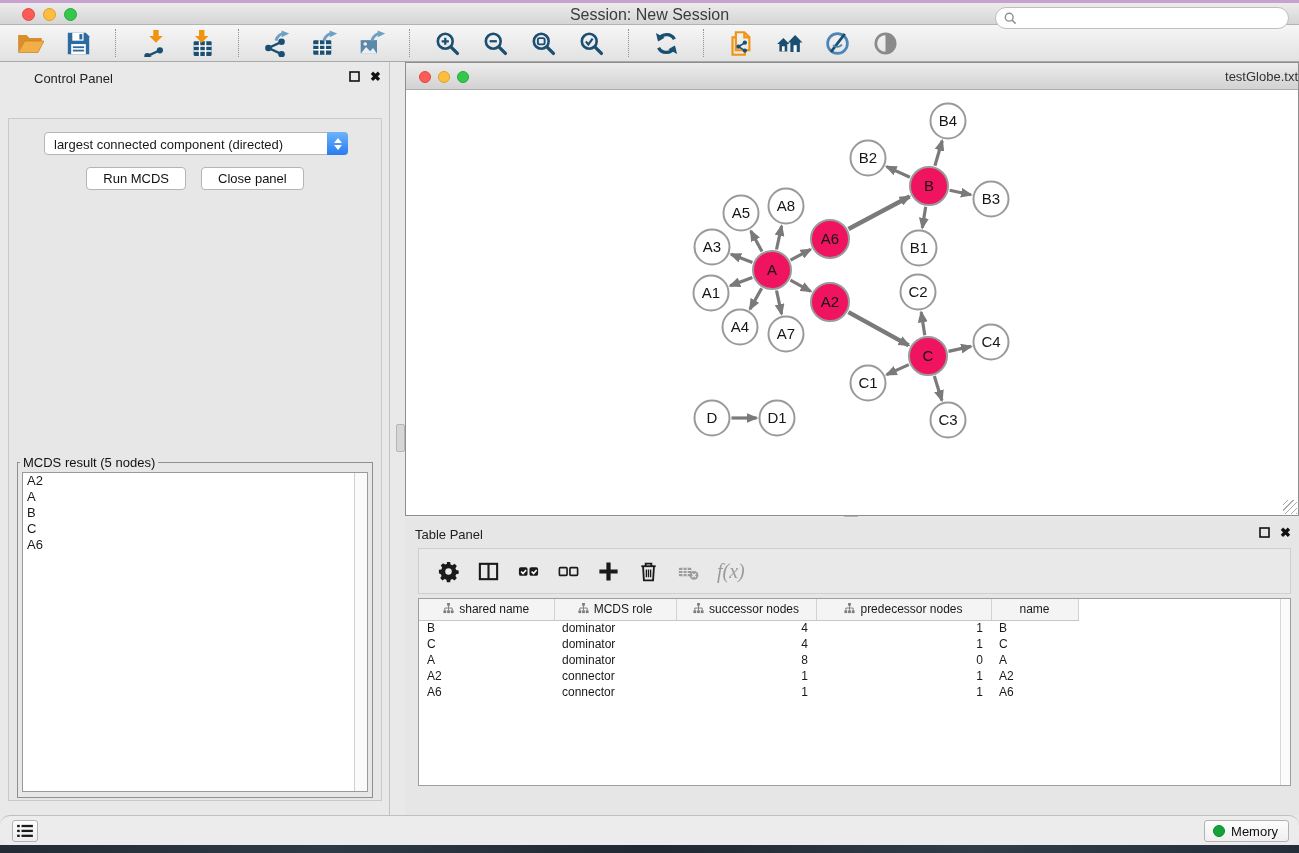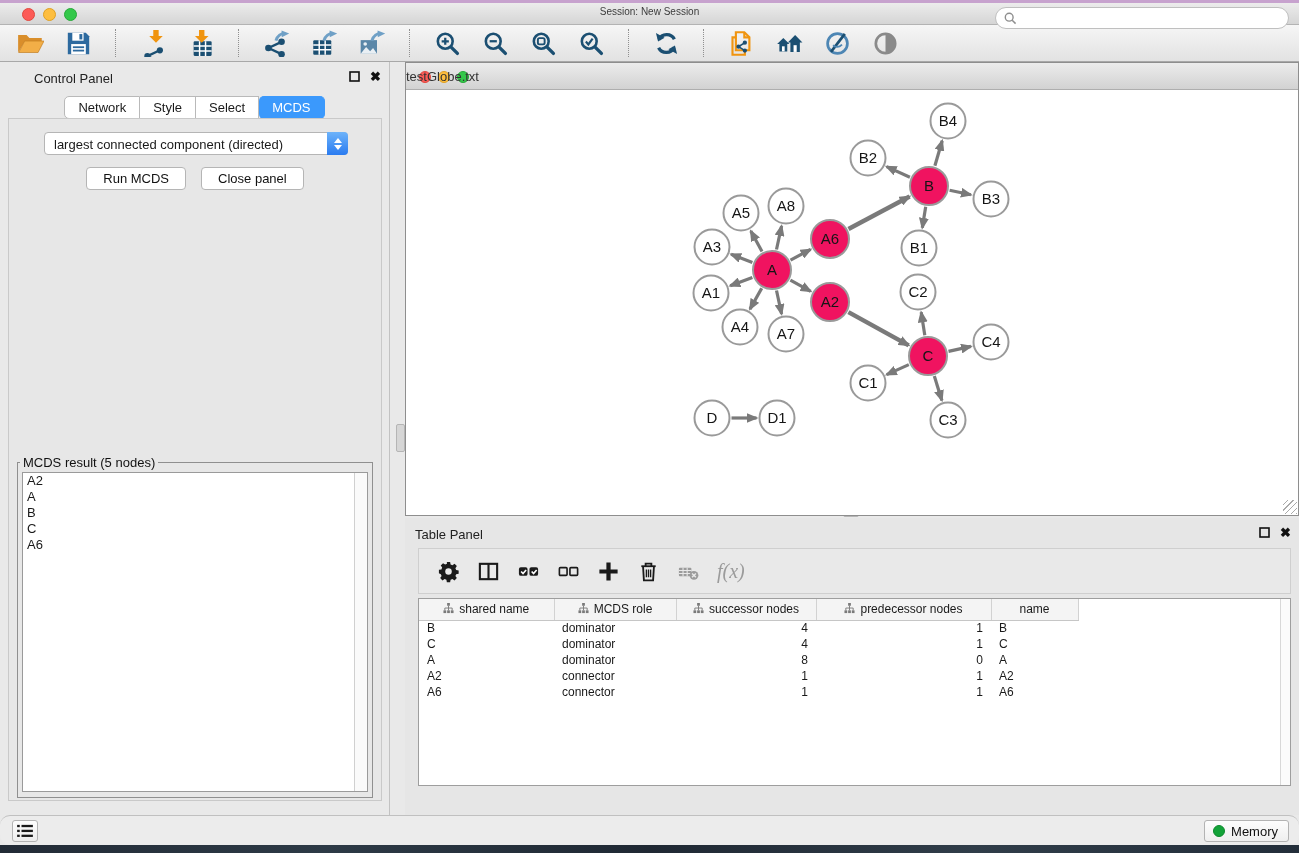--- a/index.html
+++ b/index.html
@@ -6,21 +6,21 @@
   html,body { width:1299px; height:853px; overflow:hidden; }
   body { font-family:"Liberation Sans", sans-serif; background:#e9e9e9; position:relative; color:#1a1a1a; }
 
   
   .desktop-top { position:absolute; top:0; left:0; width:100%; height:3px; background:#c7a2ce; }
   .desktop-bottom { position:absolute; left:0; top:845px; width:100%; height:8px; background:linear-gradient(90deg,#222b36,#2d3a46,#1f2833,#303d49,#232e3a); }
 
   
   .titlebar { position:absolute; top:3px; left:0; width:100%; height:22px;
     background:linear-gradient(#ececec,#d5d5d5); border-bottom:1px solid #b3b3b3; }
-  .titlebar .title { position:absolute; left:0; right:0; top:3px; text-align:center; font-size:10px; color:#3c3c3c; }
+  .titlebar .title { position:absolute; left:0; right:0; top:3px; text-align:center; font-size:16px; color:#3c3c3c; }
   .lights { position:absolute; left:22px; top:5px; display:flex; gap:8px; }
   .light { width:13px; height:13px; border-radius:50%; }
   .light.red { background:#fc5b57; border:1px solid #e1483f; }
   .light.yellow { background:#fdbe40; border:1px solid #dfa023; }
   .light.green { background:#34c84a; border:1px solid #28a83a; }
 
   
   .toolbar { position:absolute; top:25px; left:0; width:100%; height:37px;
     background:linear-gradient(#f6f6f6,#e2e2e2); border-bottom:1px solid #a8a8a8;
     display:flex; align-items:center; padding-left:12px; gap:12px; }
@@ -62,21 +62,21 @@
   .result-list .item { font-size:13px; line-height:16px; padding-left:4px; cursor:default; }
   .list-scroll { position:absolute; right:0; top:0; bottom:0; width:13px; background:#fafafa; border-left:1px solid #d0d0d0; }
 
   
   .v-handle { position:absolute; left:396px; top:424px; width:9px; height:28px; background:#d6d6d6; border:1px solid #b5b5b5; border-radius:2px; cursor:col-resize; }
   .h-handle { position:absolute; left:843px; top:509px; width:16px; height:8px; background:#d6d6d6; border:1px solid #b5b5b5; border-radius:2px; cursor:row-resize; }
 
   
   .net-window { position:absolute; left:405px; top:62px; width:894px; height:454px; border:1px solid #8e8e8e; background:#fff; }
   .net-titlebar { position:relative; height:27px; background:linear-gradient(#ececec,#d2d2d2); border-bottom:1px solid #aeaeae; }
-  .net-titlebar .title { position:absolute; left:0; right:0; top:6px; text-align:left; font-size:13px; color:#333; }
+  .net-titlebar .title { position:absolute; left:0; right:0; top:6px; text-align:right; font-size:13px; color:#333; }
   .net-lights { position:absolute; left:13px; top:8px; display:flex; gap:7px; }
   .net-lights .light { width:12px; height:12px; }
   .net-canvas { position:absolute; left:0; top:27px; right:0; bottom:0; background:#fff; }
   #graph { position:absolute; left:0; top:0; }
   .grip { position:absolute; right:1px; bottom:1px; width:14px; height:14px; cursor:nwse-resize;
     background:repeating-linear-gradient(135deg, transparent 0 3px, #aaa 3px 4px); }
 
   
   .table-panel { position:absolute; left:405px; top:518px; width:894px; height:297px; background:#e6e6e6; }
   .tp-toolbar { position:absolute; left:13px; right:8px; top:30px; height:46px; background:#e9e9e9; border:1px solid #cfcfcf;
@@ -287,28 +287,20 @@
 <div class="control-panel">
   <div class="panel-header">
     <span class="ptitle">Control Panel</span>
     <span class="winbtns">
       <button class="winbtn"><svg width="11" height="11" viewBox="0 0 11 11">
             <rect x="1" y="1" width="9" height="9" fill="none" stroke="#111" stroke-width="1.6"></rect>
           </svg></button>
       <button class="winbtn"><span class="xglyph">✖</span></button>
     </span>
   </div>
-  <div class="tabs-row">
-      <div class="seg">
-        <div class="tab">Network</div>
-        <div class="tab">Style</div>
-        <div class="tab">Select</div>
-        <div class="tab active">MCDS</div>
-      </div>
-    </div>
   <div class="cp-content">
     <div class="select-box">
       <span class="sel-text">largest connected component (directed)</span>
       <span class="stepper">
           <span class="up"></span>
           <span class="down"></span>
         </span>
     </div>
     <div class="btn-row">
       <button class="push-btn">Run MCDS</button>

